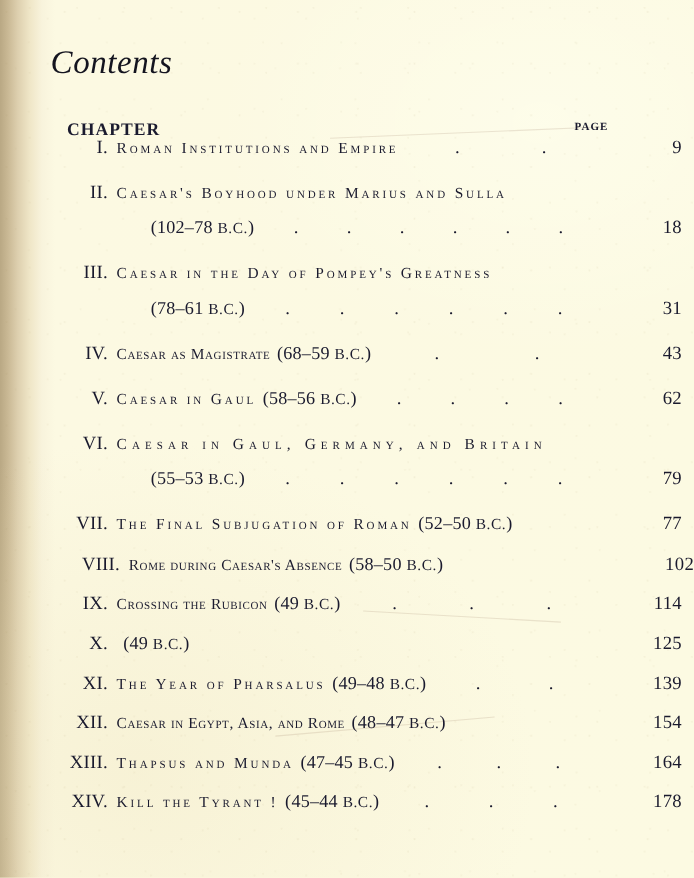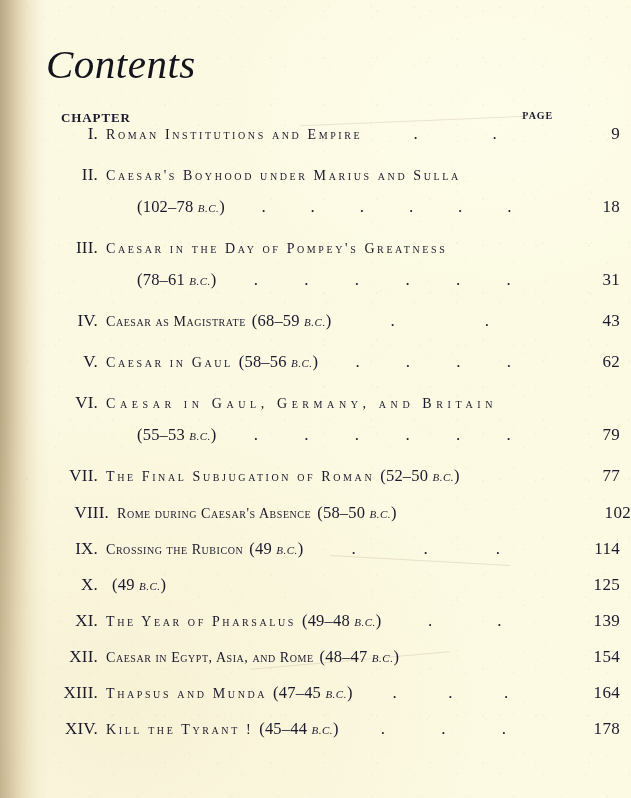--- a/index.html
+++ b/index.html
@@ -54,33 +54,33 @@
     pointer-events: none;
     background: rgba(170,140,120,.22);
     height: 1px;
   }
 
   
   #title {
     position: absolute;
     left: 46px;
     top: 40px;
-    font-size: 41px;
+    font-size: 30px;
     font-style: italic;
     letter-spacing: .5px;
     color: #14141f;
     white-space: nowrap;
   }
 
   
   #col-head-chapter {
     position: absolute;
     left: 61px;
     top: 110px;
-    font-size: 13px;
+    font-size: 16px;
     font-variant: small-caps;
     letter-spacing: .9px;
     font-weight: bold;
     color: #1a1a2e;
   }
   #col-head-page {
     position: absolute;
     right: 78px;
     top: 110px;
     font-size: 10px;
@@ -133,23 +133,22 @@
 
   
   .date {
     font-size: 16.5px;
     white-space: nowrap;
     letter-spacing: .2px;
     margin-left: 6px;
   }
   .date .bc {
     font-variant: small-caps;
-    font-size: 11px;
+    font-size: 14px;
     letter-spacing: .5px;
-    font-style: italic;
   }
   
   .cont-indent { flex: 0 0 39px; }
   .cont .date { margin-left: 0; }
 
   
   .leaders {
     flex: 1 1 auto;
     display: flex;
     justify-content: space-around;

